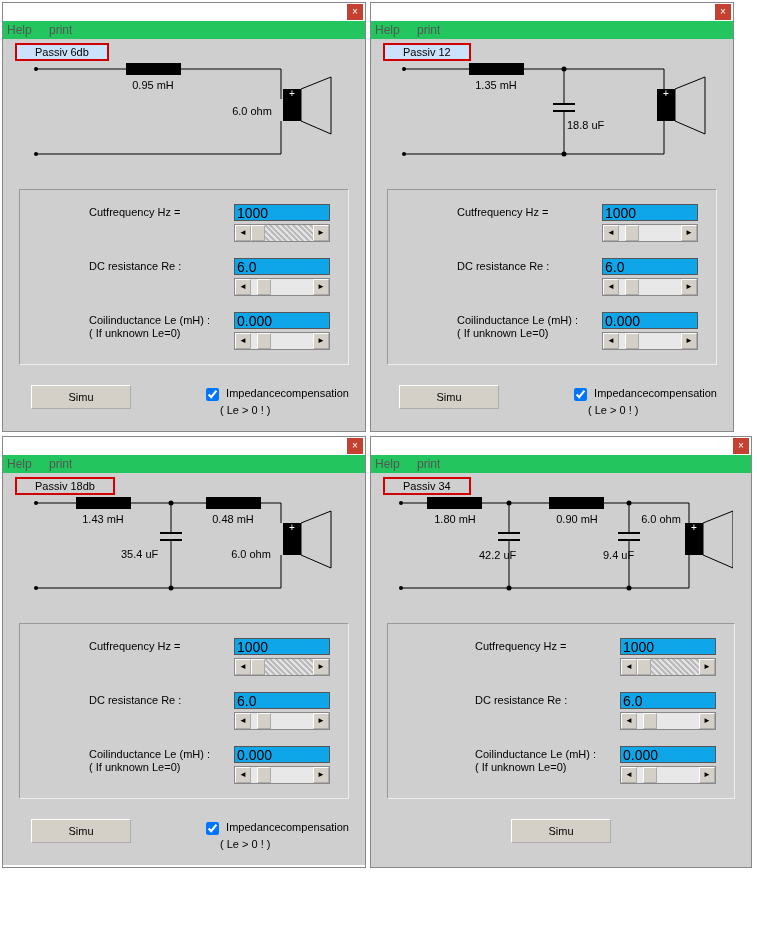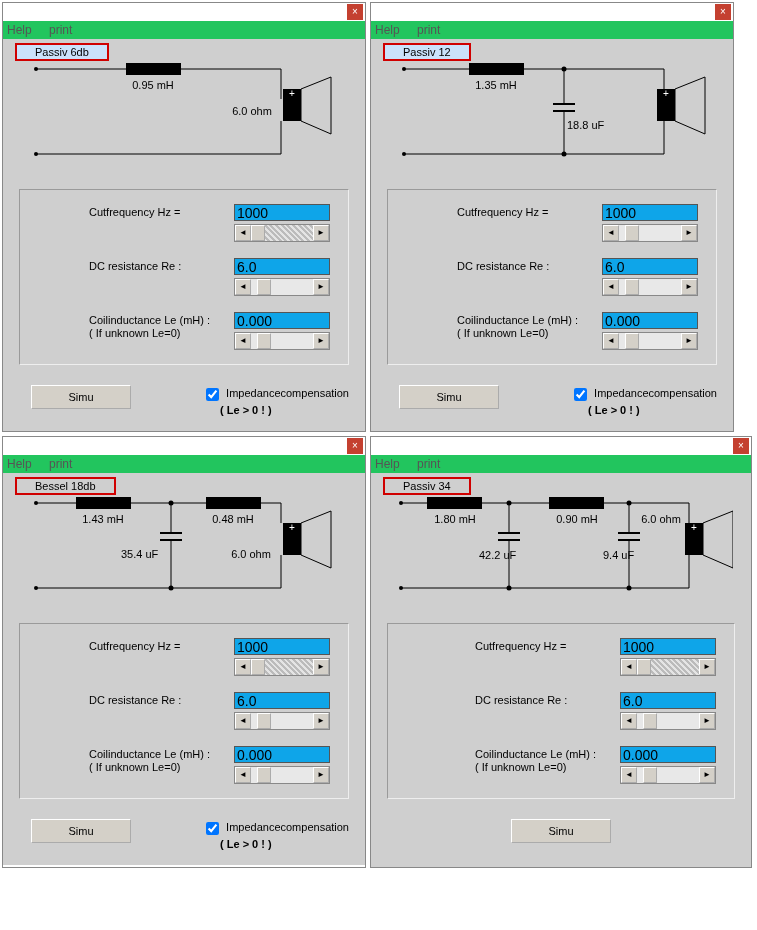--- a/index.html
+++ b/index.html
@@ -155,21 +155,21 @@
     font-size: 11px;
     cursor: pointer;
     margin-left: 12px;
   }
   .chk {
     margin-left: auto;
     font-size: 11px;
     line-height: 13px;
   }
   .chk input { vertical-align: middle; margin-right: 4px; }
-  .sublabel { font-size: 11px; margin-left: 18px; font-weight: bold; }
+  .sublabel { font-size: 11px; margin-left: 18px; }
   .footline { height: 10px; background: #cfcfcf; }
 </style>
 </head>
 <body>
 
 <div class="grid">
 
 <div class="window" style="width:362px;">
   <div class="titlebar">
     <div class="title-box sel">Passiv 6db</div>
@@ -348,21 +348,21 @@
           <span>Impedancecompensation</span>
         </label>
         <div class="sublabel">( Le &gt; 0 ! )</div>
       </div>
     </div>
   </div>
 </div>
 
 <div class="window" style="width:362px;">
   <div class="titlebar">
-    <div class="title-box">Bessel 18db</div>
+    <div class="title-box">Passiv 18db</div>
     <div class="close-btn">×</div>
   </div>
   <div class="menu">
     <span>Help</span>
     <span>print</span>
   </div>
   <div class="panel">
     <div class="schem">
       <svg width="100%" height="130">
         <line x1="15" y1="20" x2="260" y2="20" stroke="#000"></line>

